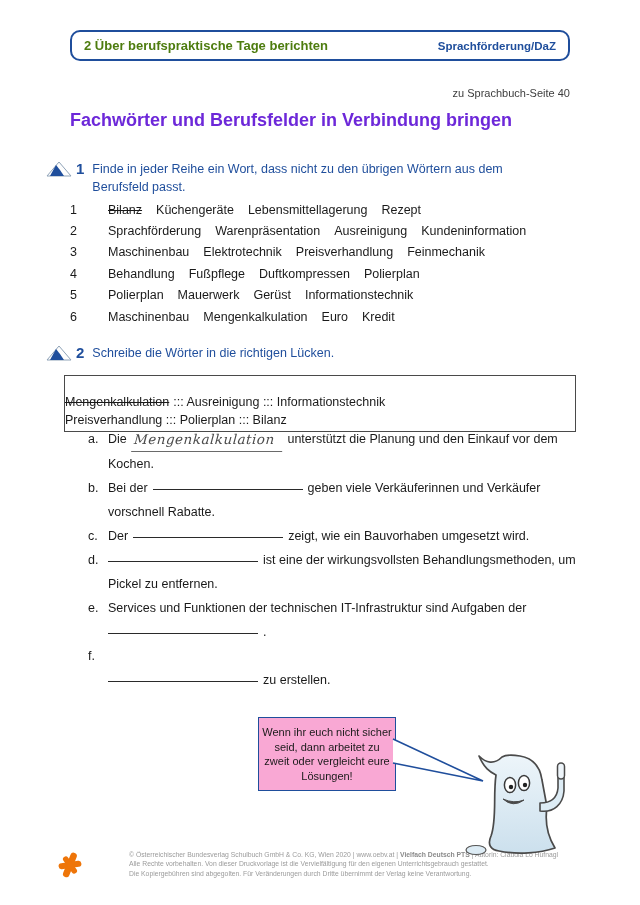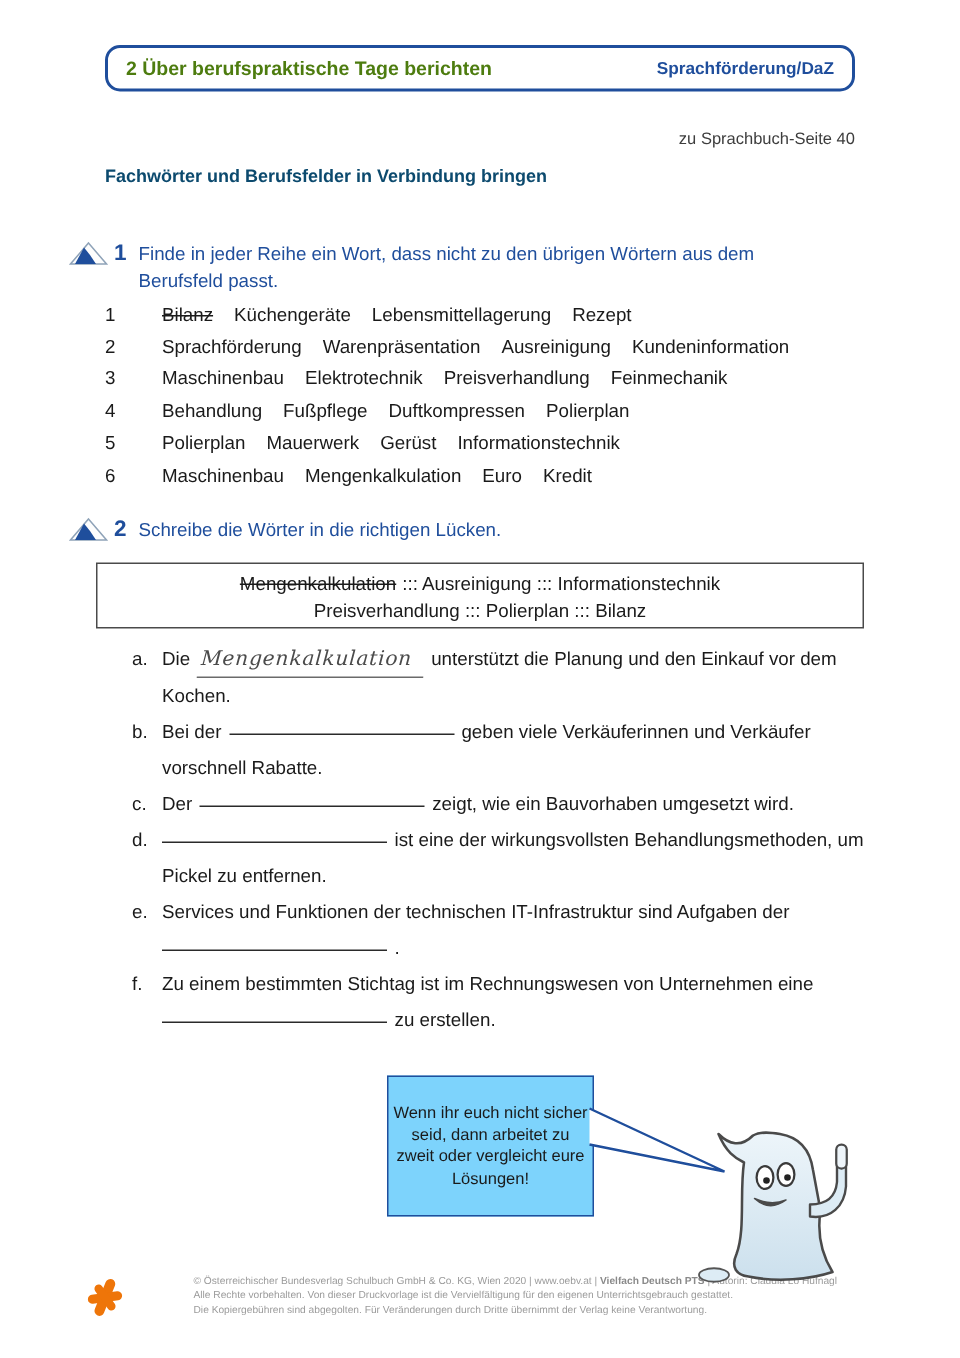--- a/index.html
+++ b/index.html
@@ -7,56 +7,56 @@
         font-family:"Liberation Sans","DejaVu Sans",sans-serif;color:#1a1a1a;}
 
   
   .header-box{position:absolute;left:70px;top:30px;width:500px;height:31px;
       border:2px solid #1f4e9c;border-radius:10px;box-sizing:border-box;
       display:flex;justify-content:space-between;align-items:center;padding:0 12px;}
   .header-left{color:#4d7c0f;font-weight:bold;font-size:13px;}
   .header-right{color:#1f4e9c;font-weight:bold;font-size:11.5px;padding-left:26px;}
 
   .page-ref{position:absolute;right:70px;top:87px;font-size:11px;color:#3d3d3d;}
-  .title{position:absolute;left:70px;top:110px;font-size:12px;font-weight:bold;color:#0c4a6e;}
+  .title{position:absolute;left:70px;top:110px;font-size:18px;font-weight:bold;color:#6d28d9;}
 
   
   .ex-header{position:absolute;left:46px;display:flex;align-items:flex-start;}
   .ex1-header{top:160px;}
   .ex2-header{top:344px;}
   .ex-icon{flex:0 0 auto;margin-top:1px;}
   .ex-num{color:#1f4e9c;font-weight:bold;font-size:15px;margin:0 8px 0 4px;line-height:18px;}
   .ex-instruction{color:#1f4e9c;font-size:12.5px;line-height:18px;max-width:460px;}
 
   
   .rows{position:absolute;left:70px;top:199px;font-size:12.5px;}
   .row{display:flex;height:21.4px;align-items:center;}
   .row-num{width:38px;flex:0 0 auto;}
   .row-word{margin-right:14px;white-space:nowrap;text-align:center;}
   .struck{text-decoration:line-through;}
 
   
   .wordbox{position:absolute;left:64px;top:375px;width:512px;box-sizing:border-box;
-      border:1px solid #4a4a4a;text-align:center;font-size:12.5px;line-height:17.5px;padding:5px 0 2px 0;}
+      border:1px solid #4a4a4a;text-align:left;font-size:12.5px;line-height:17.5px;padding:18px 0 2px 0;}
   .wordbox .sep{margin-left:4px;}
 
   
   .items{position:absolute;left:88px;top:427px;width:490px;font-size:12.5px;line-height:24px;}
   .item-line{display:flex;white-space:nowrap;}
   .item-letter{width:20px;flex:0 0 auto;}
   .blank{display:inline-block;width:150px;border-bottom:1px solid #2a2a2a;height:13px;
          vertical-align:baseline;margin:0 5px;}
   .blank.lead{margin-left:0;}
   .answer{display:inline-block;font-family:"DejaVu Serif",serif;font-style:italic;
           color:#4b4b4b;font-size:13.5px;letter-spacing:0.5px;border-bottom:1px solid #6a6a6a;
           padding:0 8px 0 2px;margin:0 5px;transform:skewX(-4deg);}
 
   
   .bubble{position:absolute;left:258px;top:717px;width:138px;box-sizing:border-box;
-      border:1.6px solid #1f4e9c;background:#7dd3fc;padding:17px 3px;text-align:center;
+      border:1.6px solid #1f4e9c;background:#f9a8d4;padding:7px 3px;text-align:center;
       font-size:11px;line-height:14.5px;color:#1a1a1a;z-index:2;}
   .bubble-tail{position:absolute;left:392px;top:733px;z-index:3;}
   .mascot{position:absolute;left:462px;top:750px;z-index:1;}
 
   
   .footer-logo{position:absolute;left:55px;top:849px;}
   .footer-text{position:absolute;left:129px;top:850px;width:478px;
       font-size:6.8px;line-height:9.3px;color:#9b9b9b;}
   .footer-text b{color:#8a8a8a;}
 </style>
@@ -187,21 +187,20 @@
       <span class="item-letter">e.</span>
       <span>Services und Funktionen der technischen IT-Infrastruktur sind Aufgaben der</span>
     </div>
     <div class="item-line">
       <span class="item-letter"></span>
       <span class="blank lead"></span>
       <span>.</span>
     </div>
     <div class="item-line">
       <span class="item-letter">f.</span>
-      <span>Zu einem bestimmten Stichtag ist im Rechnungswesen von Unternehmen eine</span>
     </div>
     <div class="item-line">
       <span class="item-letter"></span>
       <span class="blank lead"></span>
       <span>zu erstellen.</span>
     </div>
   </div>
 
   <div class="bubble">Wenn ihr euch nicht sicher seid, dann arbeitet zu zweit oder vergleicht eure Lösungen!</div>
   <svg class="bubble-tail" width="100" height="56" viewBox="0 0 100 56">

